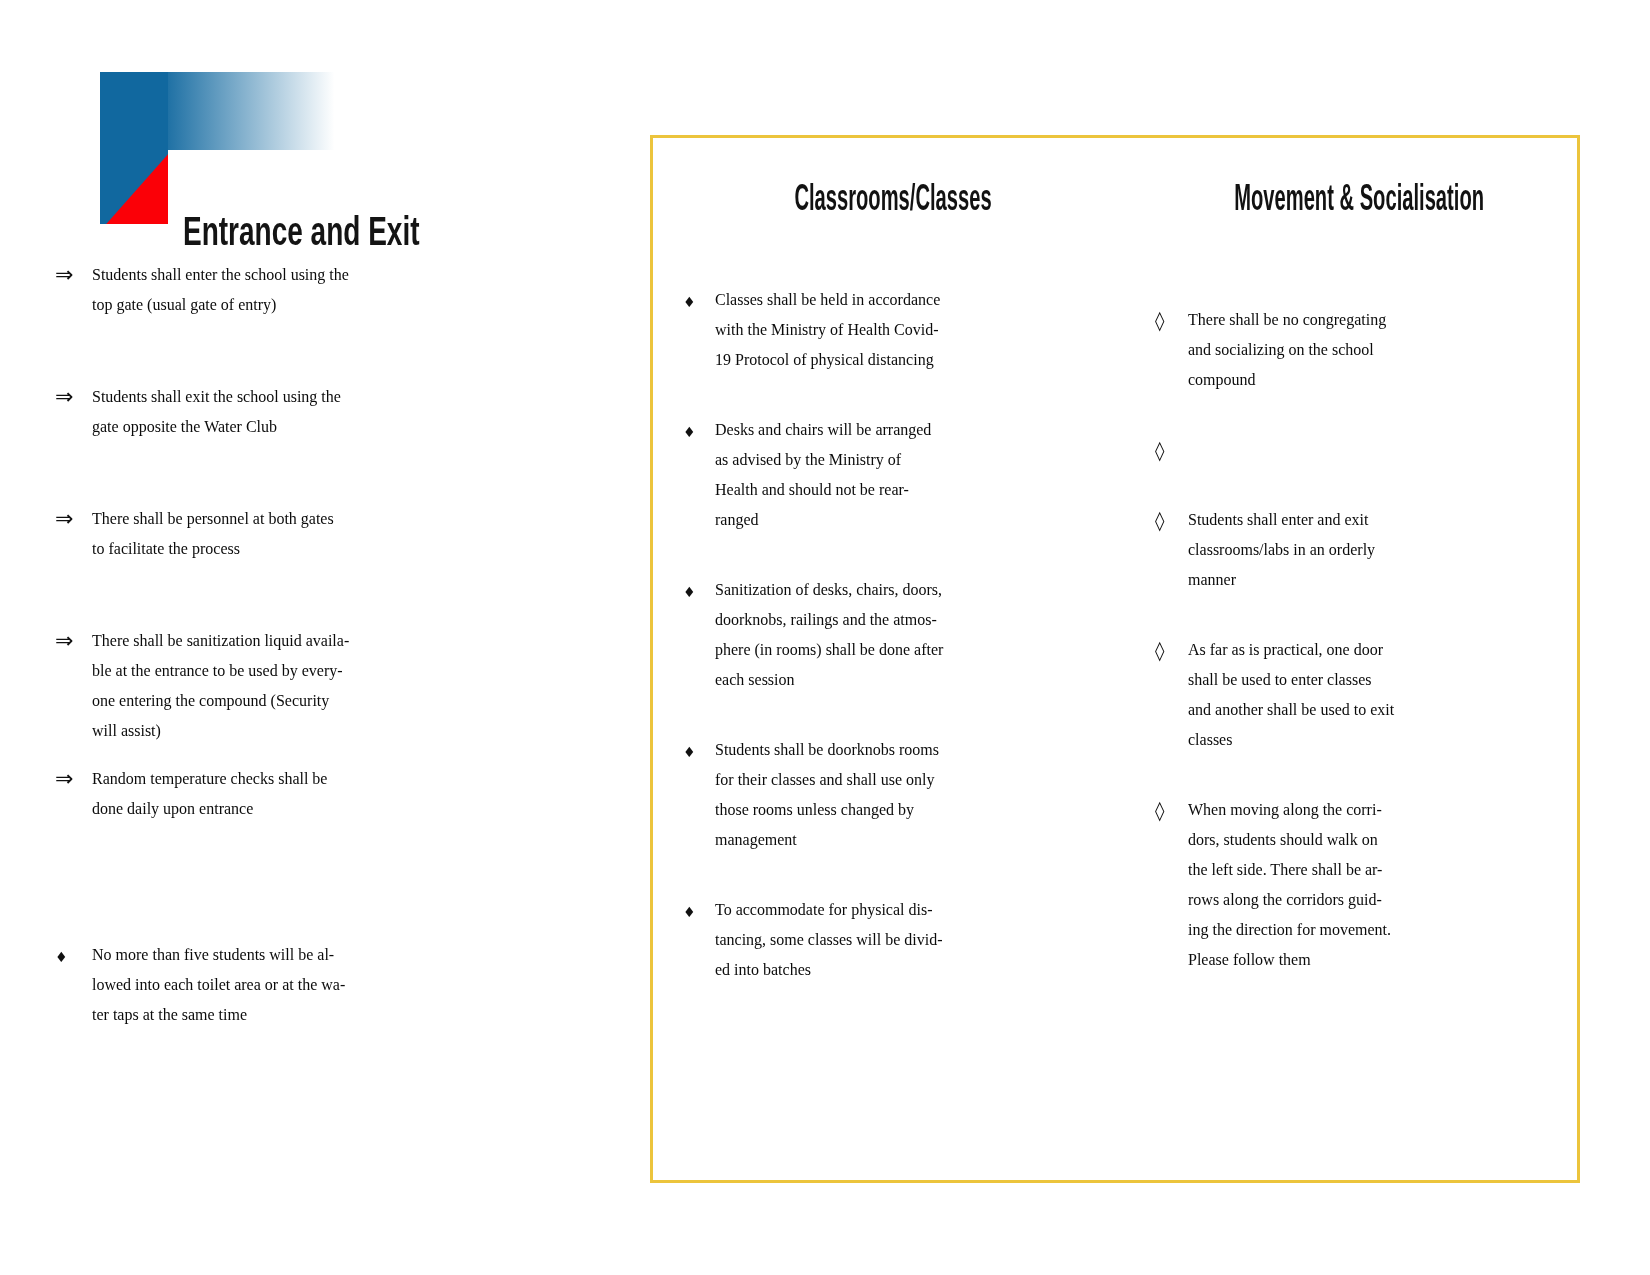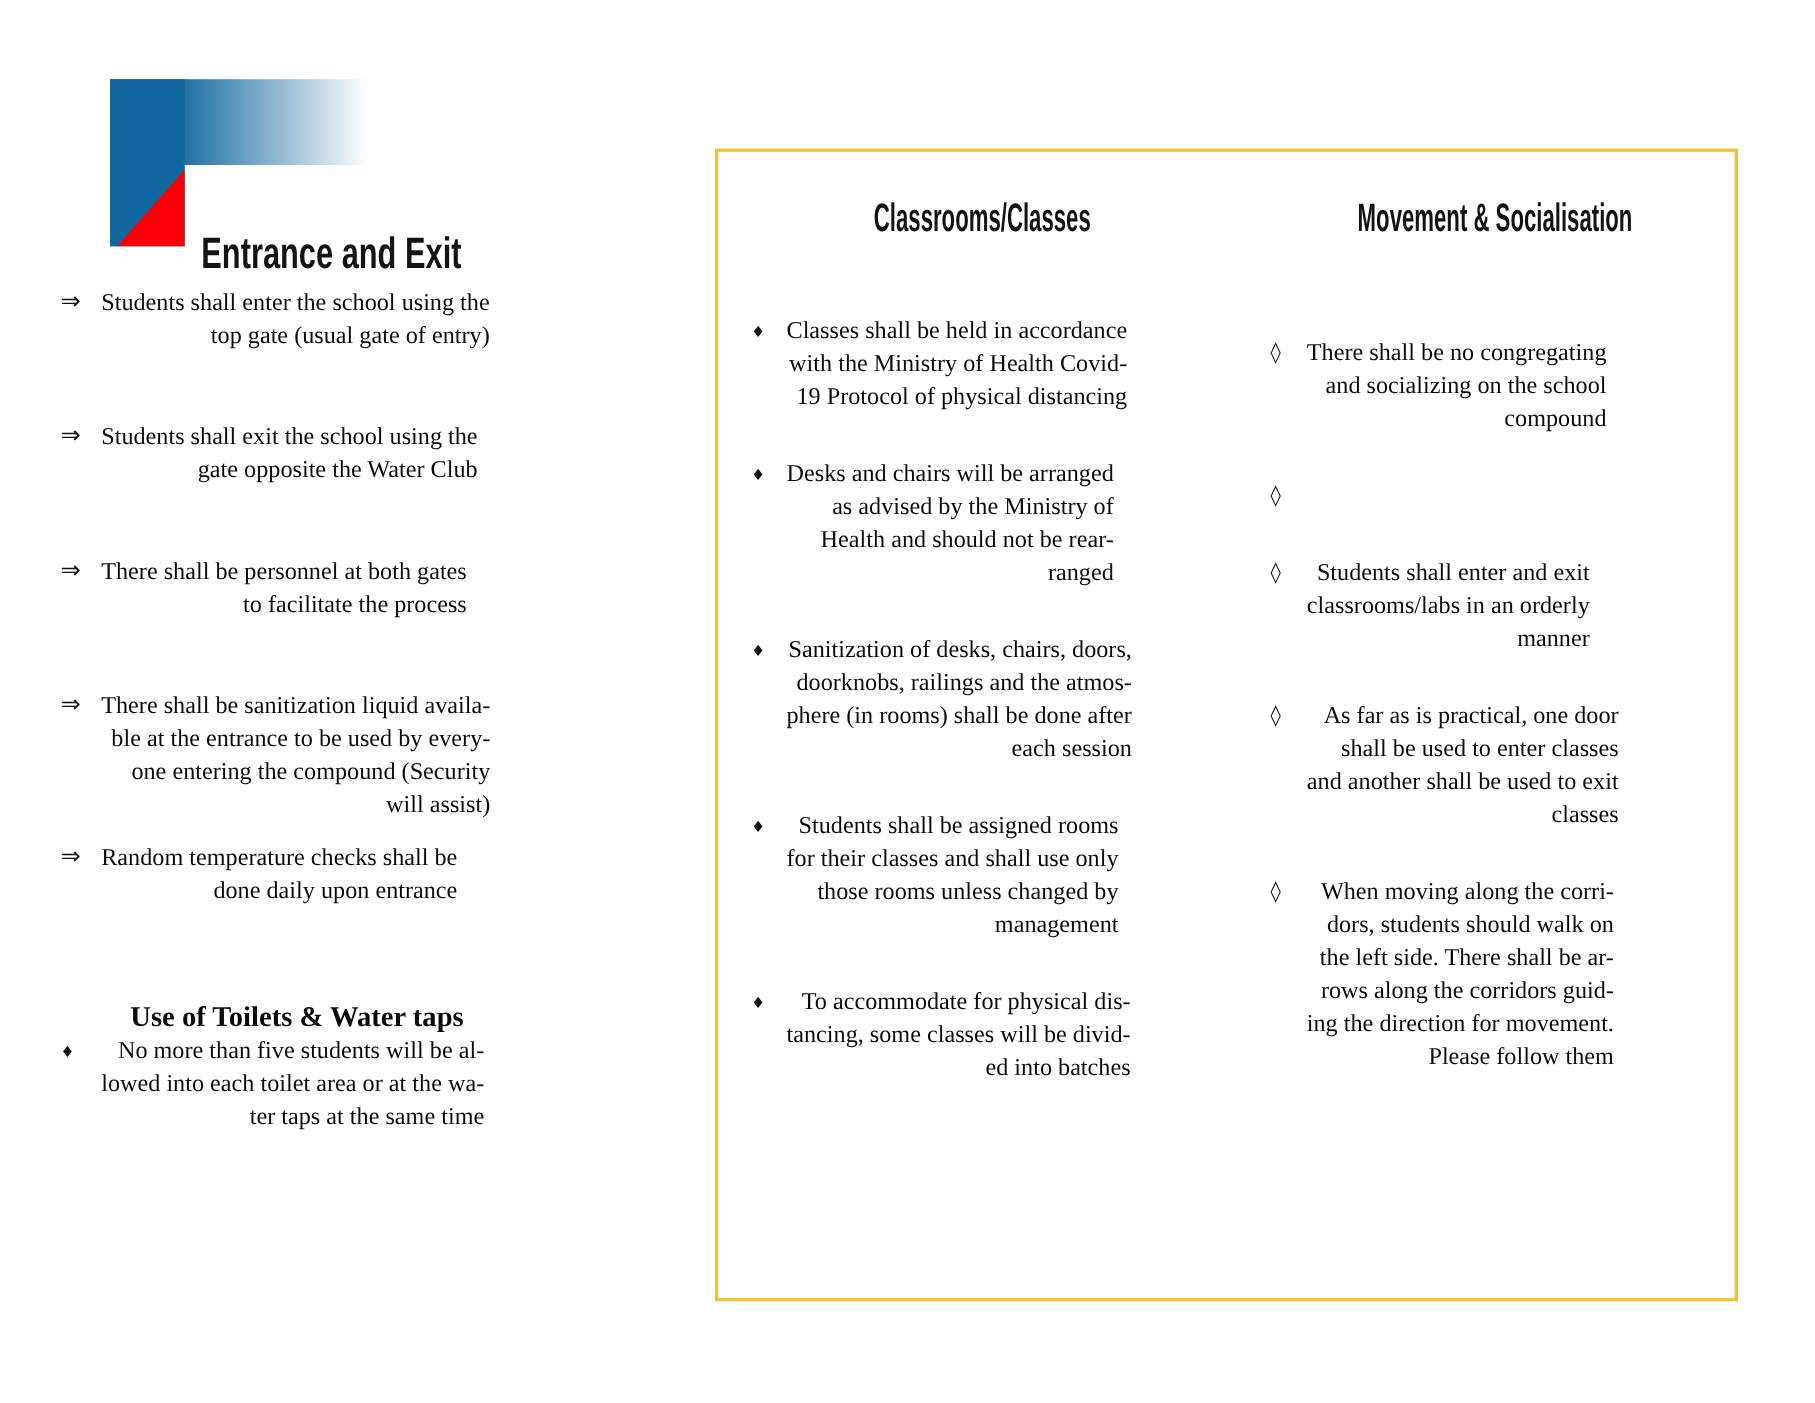--- a/index.html
+++ b/index.html
@@ -37,21 +37,21 @@
   }
   .blist { list-style:none; margin:0; padding:0; }
   .blist li { display:flex; align-items:flex-start; }
   .marker {
     flex:none; width:37px;
     font-family:"DejaVu Sans", sans-serif;
     line-height:30px; color:#111;
   }
   .txt {
     white-space:pre-line;
-    font-size:22px; line-height:30px;text-align:right;
+    font-size:16px; line-height:30px;
   }
   .entrance-list { position:absolute; left:55px; top:260px; width:460px; }
   .entrance-list .marker { font-size:22px; }
   .entrance-list li { margin-bottom:62px; }
   .entrance-list li.tight { margin-bottom:18px; }
   .entrance-list li:last-child { margin-bottom:0; }
 
   .toilets-heading {
     position:absolute; left:55px; top:888px; width:430px;
     text-align:center;
@@ -122,21 +122,20 @@
 one entering the compound (Security
 will assist)</span>
     </li>
     <li>
       <span class="marker">⇒</span>
       <span class="txt">Random temperature checks shall be
 done daily upon entrance</span>
     </li>
   </ul>
 
-  <h2 class="toilets-heading">Use of Toilets &amp; Water taps</h2>
 
   <ul class="blist toilets-list">
     <li>
       <span class="marker">♦</span>
       <span class="txt">No more than five students will be al-
 lowed into each toilet area or at the wa-
 ter taps at the same time</span>
     </li>
   </ul>
 
@@ -160,21 +159,21 @@
         </li>
         <li>
           <span class="marker">♦</span>
           <span class="txt">Sanitization of desks, chairs, doors,
 doorknobs, railings and the atmos-
 phere (in rooms) shall be done after
 each session</span>
         </li>
         <li>
           <span class="marker">♦</span>
-          <span class="txt">Students shall be assigned rooms
+          <span class="txt">Students shall be doorknobs rooms
 for their classes and shall use only
 those rooms unless changed by
 management</span>
         </li>
         <li>
           <span class="marker">♦</span>
           <span class="txt">To accommodate for physical dis-
 tancing, some classes will be divid-
 ed into  batches</span>
         </li>

